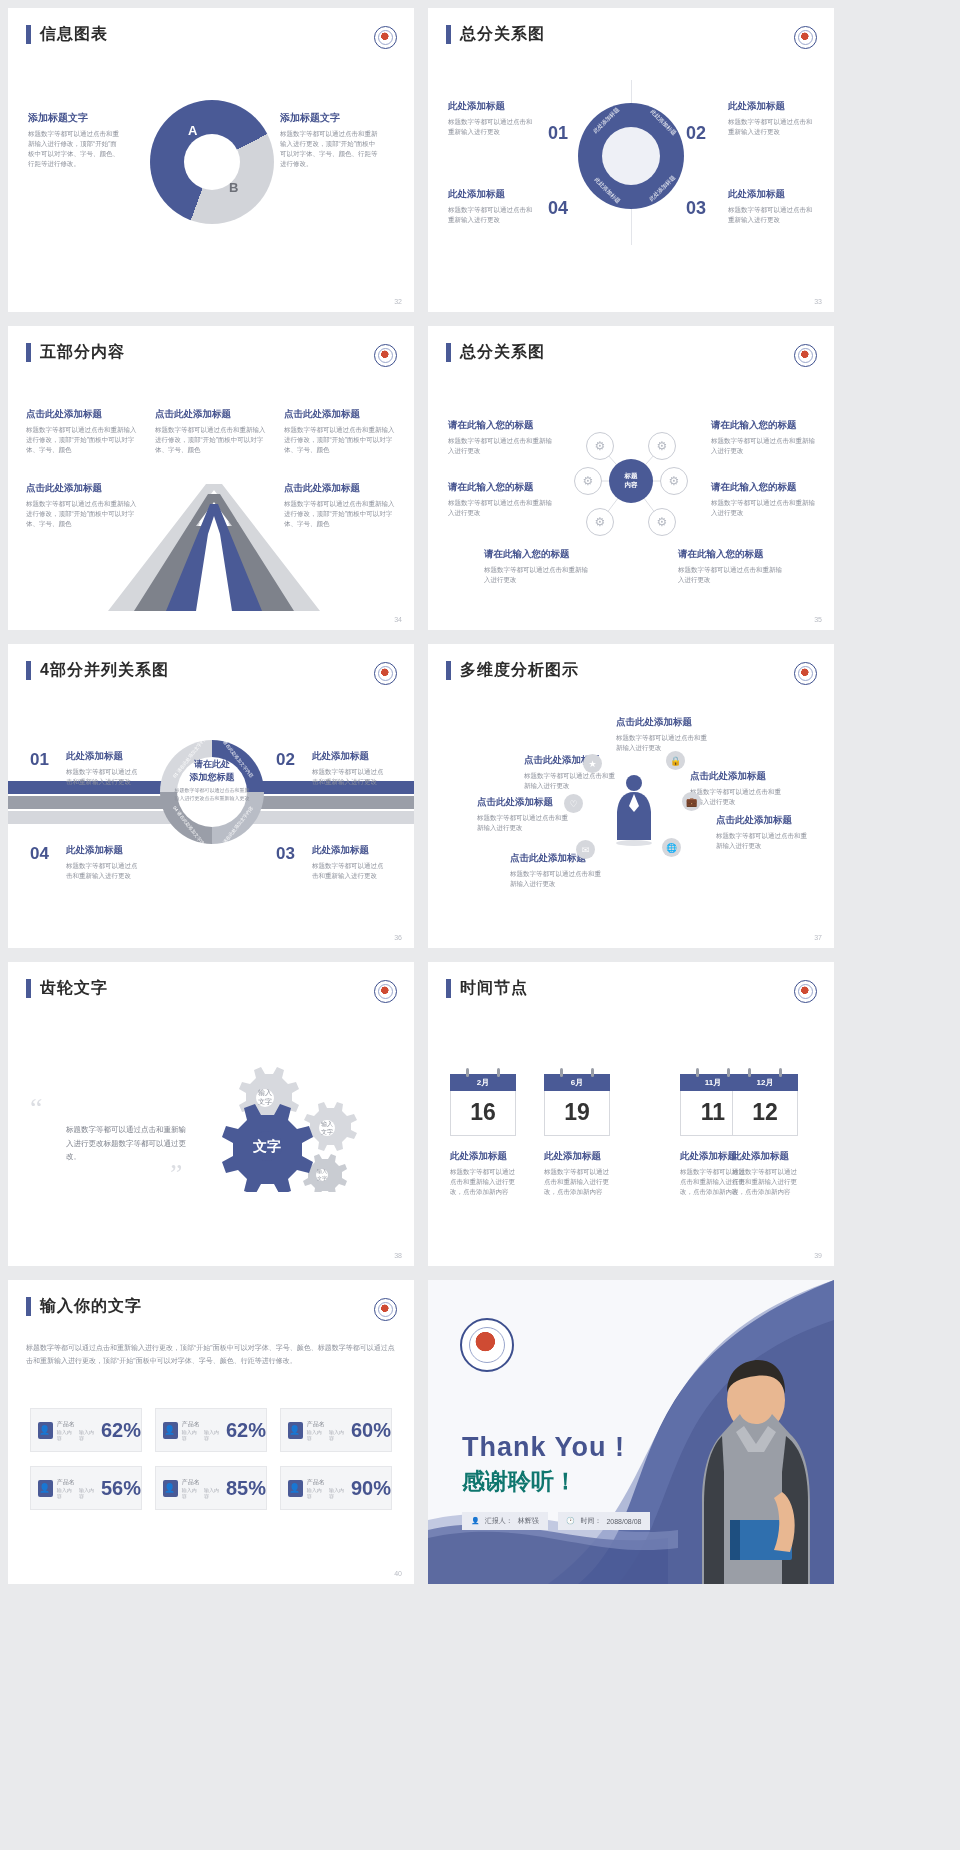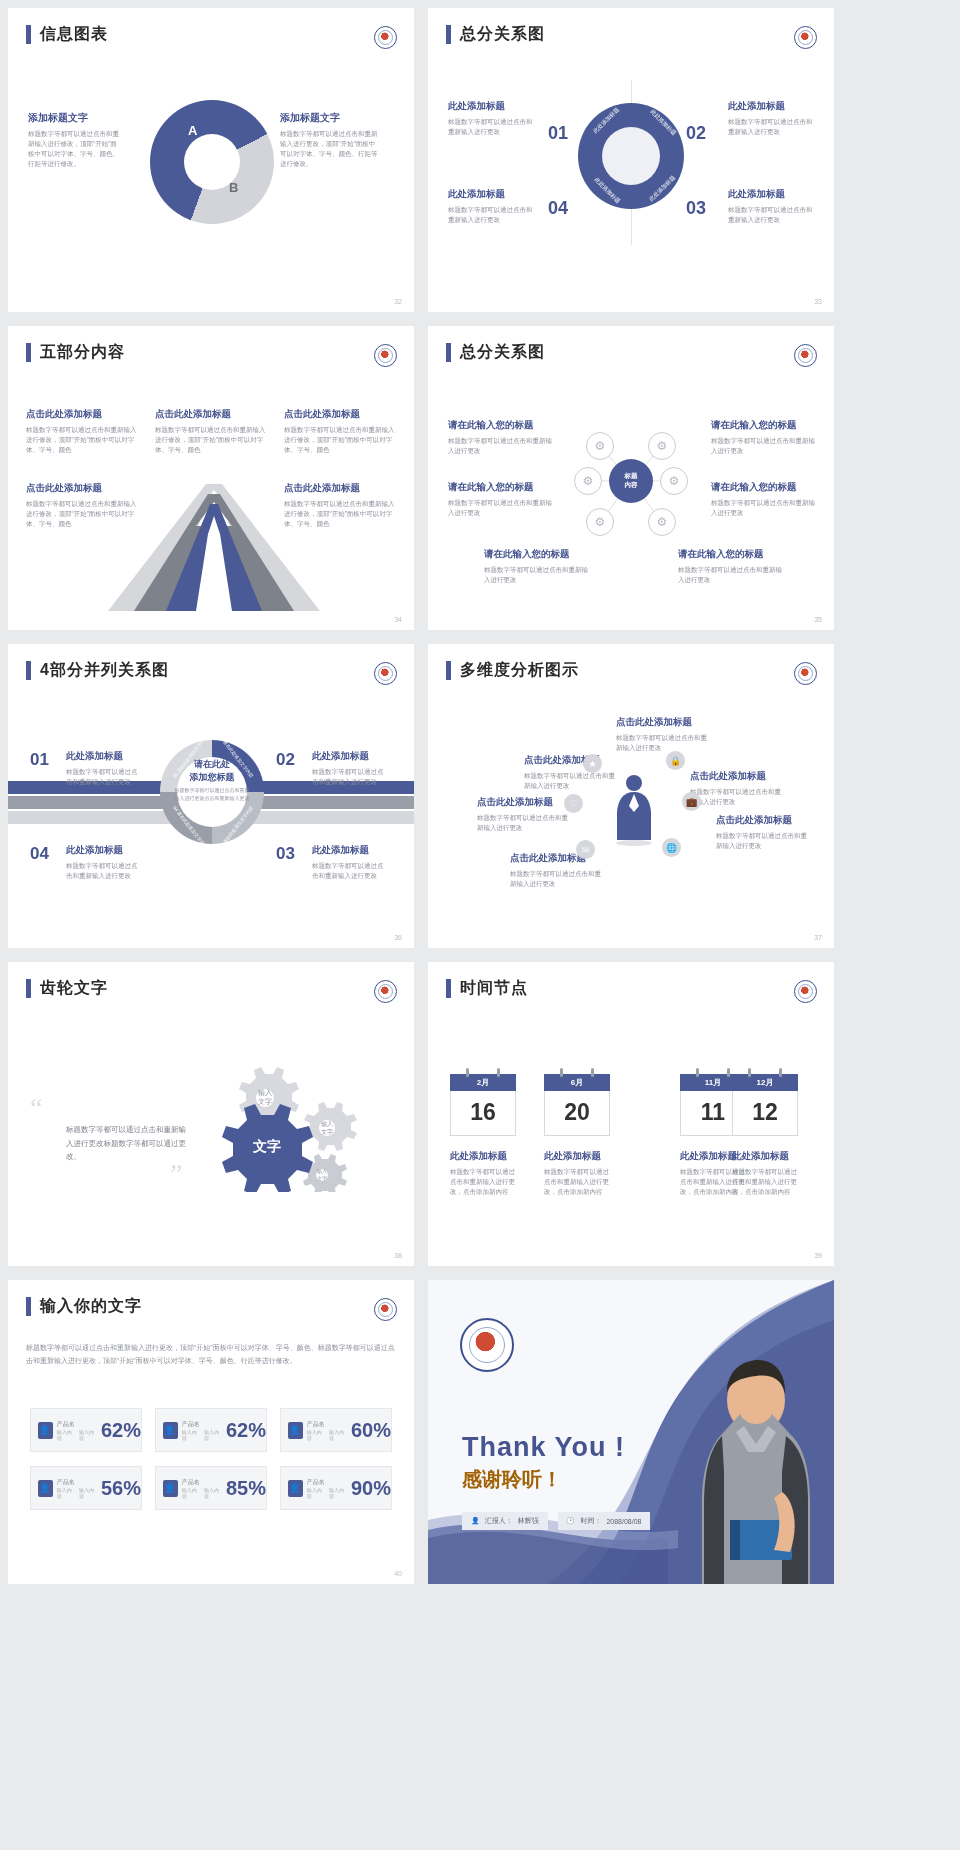--- a/index.html
+++ b/index.html
@@ -165,21 +165,21 @@
   .stat .sub { font-size: 5px; color: #a9acb4; }
   .puser {
     width: 17px; height: 17px; background: #4a5a96; color: #fff;
     font-size: 9px; display: flex; align-items: center; justify-content: center;
     margin: 0 4px 0 7px; border-radius: 2px;
   }
 
   
   .ty { position: absolute; inset: 0; background: #f7f8fb; overflow: hidden; }
   .ty-title { position: absolute; left: 34px; top: 152px; font-size: 27px; font-weight: bold; color: #46548f; letter-spacing: 1px;}
-  .ty-sub { position: absolute; left: 34px; top: 186px; font-size: 20px; font-weight: bold; color: #a16207; }
+  .ty-sub { position: absolute; left: 34px; top: 186px; font-size: 23px; font-weight: bold; color: #0f766e; }
   .ty-meta { position: absolute; left: 34px; top: 232px; display:flex; gap:10px; align-items:center; font-size:7px; color:#5a5e68;}
   .meta-box { background:#e9ebf2; padding:4px 9px; display:flex; align-items:center; gap:5px;}
   .student { position: absolute; right: 6px; bottom: 0; width: 150px; height: 232px; }
 </style>
 </head>
 <body>
 
 <div class="page">
 <div class="grid">
 
@@ -506,21 +506,21 @@
           <div class="cal-ring" style="left:47px;"></div>
       <div class="cal-top">2月</div>
       <div class="cal-body">16</div>
       <div class="hd" style="margin-top:14px;">此处添加标题</div>
       <div class="bd">标题数字等都可以通过点击和重新输入进行更改，点击添加新内容</div>
     </div>
     <div class="cal" style="left:116px;top:112px;">
       <div class="cal-ring" style="left:16px;"></div>
           <div class="cal-ring" style="left:47px;"></div>
       <div class="cal-top">6月</div>
-      <div class="cal-body">20</div>
+      <div class="cal-body">19</div>
       <div class="hd" style="margin-top:14px;">此处添加标题</div>
       <div class="bd">标题数字等都可以通过点击和重新输入进行更改，点击添加新内容</div>
     </div>
     <div class="cal" style="left:210px;top:112px;margin-left:42px;">
       <div class="cal-ring" style="left:16px;"></div>
           <div class="cal-ring" style="left:47px;"></div>
       <div class="cal-top">11月</div>
       <div class="cal-body">11</div>
       <div class="hd" style="margin-top:14px;">此处添加标题</div>
       <div class="bd">标题数字等都可以通过点击和重新输入进行更改，点击添加新内容</div>

